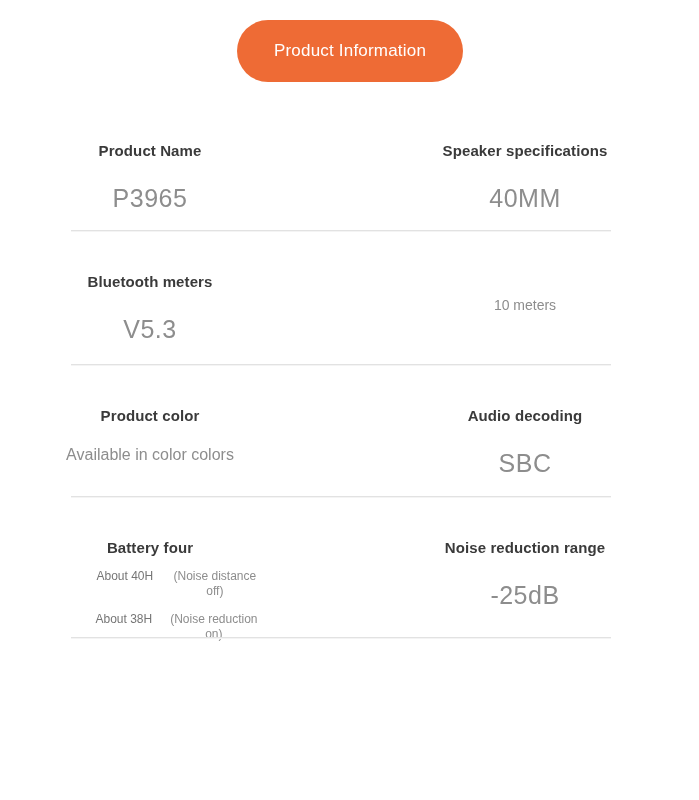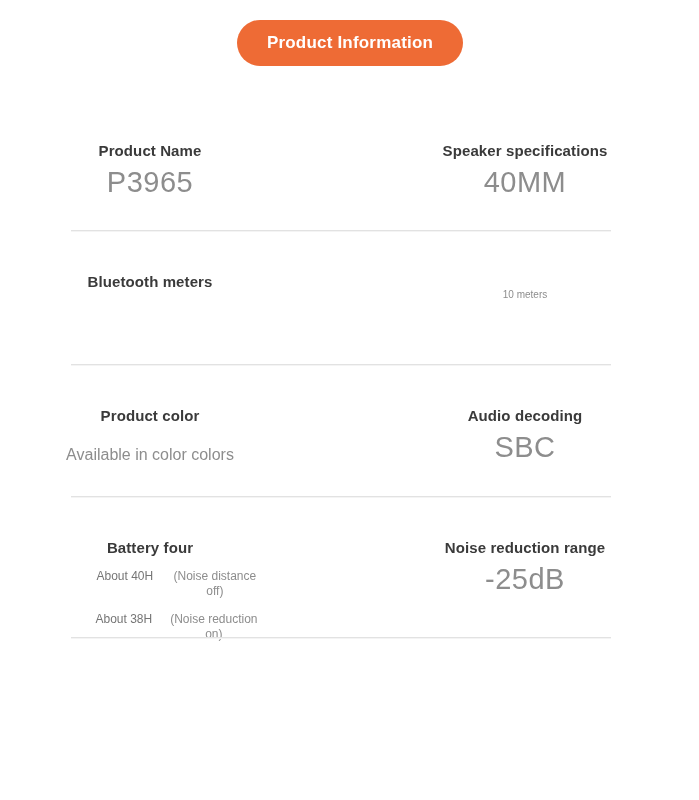--- a/index.html
+++ b/index.html
@@ -15,48 +15,48 @@
   html,body{background:#fff;}
   .page{
     position:relative;
     width:699px;height:800px;
     background:#ffffff;
     font-family:"Liberation Sans","DejaVu Sans",sans-serif;
     overflow:hidden;
   }
   .pill{
     position:absolute;top:20px;left:237px;
-    width:226px;height:46px;
+    width:226px;height:62px;
     background:var(--accent);
     border-radius:34px;
     display:flex;align-items:center;justify-content:center;
     color:var(--buttontext);
-    font-size:17px;font-weight:bold;
+    font-size:17px;font-weight:normal;
     letter-spacing:0.2px;
   }
   .spec-row{position:absolute;left:0;width:681px;}
   .row-1{top:100px;height:131px;}
   .row-2{top:231px;height:134px;}
   .row-3{top:365px;height:132px;}
   .row-4{top:497px;height:141px;}
   .divider{
     position:absolute;bottom:0;left:71px;right:70px;height:1px;
     background:var(--divider);
     box-shadow:0 1px 0 #f4f4f4;
   }
   .cell{position:absolute;top:42px;width:230px;text-align:center;}
   .cell.left{left:35px;}
   .cell.right{left:410px;}
   .spec-label{
     font-size:15px;font-weight:700;color:var(--label);
     line-height:18px;letter-spacing:0.1px;
   }
   .spec-value{color:var(--value);}
-  .value-lg{font-size:29px;line-height:28px;margin-top:8px;letter-spacing:0.5px;}
-  .value-sm{font-size:10px;line-height:18px;margin-top:13px;}
+  .value-lg{font-size:25px;line-height:28px;margin-top:24px;letter-spacing:0.5px;}
+  .value-sm{font-size:14px;line-height:18px;margin-top:23px;}
   .value-md{font-size:16px;line-height:19px;margin-top:20px;}
   .battery-details{margin-top:12px;}
   .detail-row{
     display:flex;align-items:baseline;text-align:center;
     padding-left:50px;margin-bottom:13px;
     font-size:12px;line-height:15px;
   }
   .detail-value{width:82px;color:var(--detail);}
   .detail-note{color:var(--note);}
 </style>
@@ -77,20 +77,21 @@
     <div class="cell right">
       <div class="spec-label">Speaker specifications</div>
       <div class="spec-value value-lg">40MM</div>
     </div>
     <div class="divider"></div>
   </div>
 
   <div class="spec-row row-2">
     <div class="cell left">
       <div class="spec-label">Bluetooth meters</div>
+      <div class="spec-value value-lg">V5.3</div>
     </div>
     <div class="cell right">
       <div class="spec-value value-sm">10 meters</div>
     </div>
     <div class="divider"></div>
   </div>
 
   <div class="spec-row row-3">
     <div class="cell left">
       <div class="spec-label">Product color</div>

